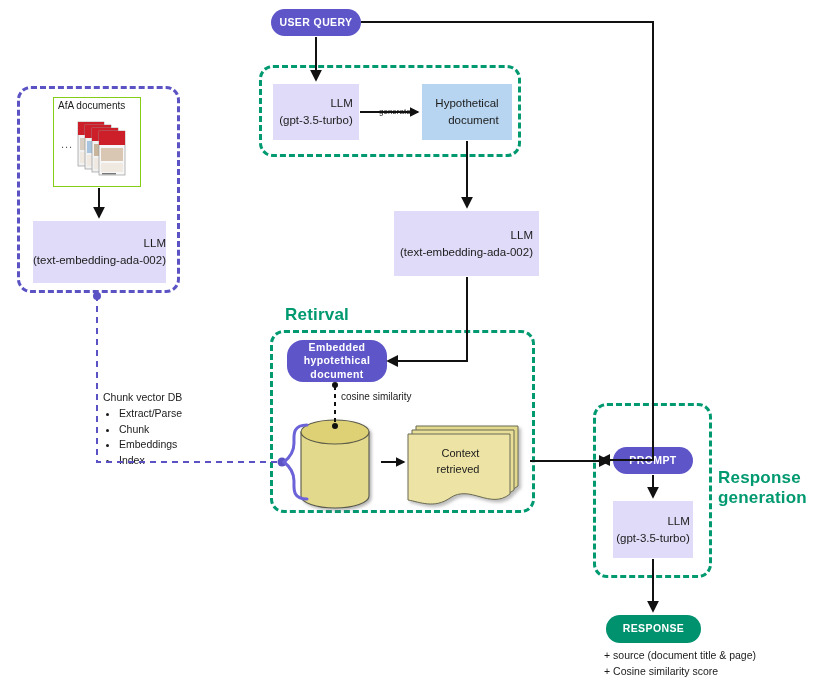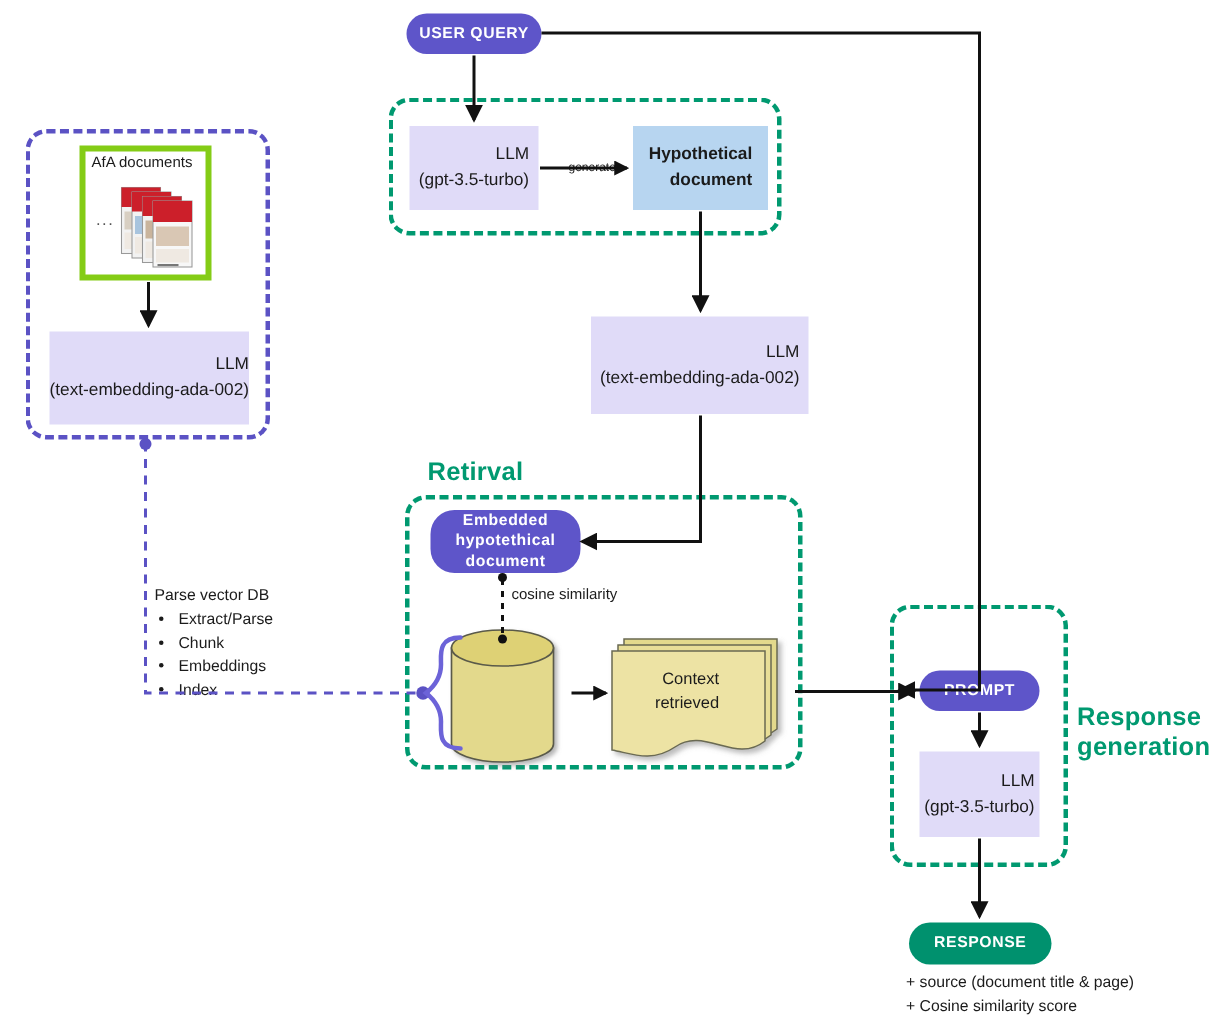--- a/index.html
+++ b/index.html
@@ -74,21 +74,21 @@
   }
   .pill-purple { background: #5E55C9; }
   .pill-green  { background: #00916E; }
   .pill-rounded-rect {
     border-radius: 16px;
   }
 
   
   .doc-frame {
     background: #ffffff;
-    border: 4px solid #84cc16;
+    border: 1px solid #84cc16;
   }
   .doc-frame-title {
     position: absolute;
     left: 4px;
     top: 2px;
     font-size: 10px;
     color: #1b1b1b;
   }
   .doc-ellipsis {
     position: absolute;
@@ -187,21 +187,21 @@
       </g>
     </svg>
   </div>
 
   <div class="abs box box-lavender" style="left:33px; top:221px; width:133px; height:62px;">LLM
 (text-embedding-ada-002)</div>
 
   <div class="abs box box-lavender" style="left:273px; top:84px; width:86px; height:56px;">LLM
 (gpt-3.5-turbo)</div>
 
-  <div class="abs box box-blue" style="left:422px; top:84px; width:90px; height:56px;font-weight:bold;">Hypothetical
+  <div class="abs box box-blue" style="left:422px; top:84px; width:90px; height:56px;">Hypothetical
 document</div>
 
   <span class="edge-label" style="left:378px; top:107px;">generate</span>
 
   <div class="abs box box-lavender" style="left:394px; top:211px; width:145px; height:65px;">LLM
 (text-embedding-ada-002)</div>
 
   <div class="abs pill pill-purple" style="left:271px; top:9px; width:90px; height:27px;">USER QUERY</div>
 
   <div class="abs pill pill-purple pill-rounded-rect" style="left:287px; top:340px; width:100px; height:42px;">Embedded
@@ -241,21 +241,21 @@
 
   <div class="abs box box-lavender" style="left:613px; top:501px; width:80px; height:57px;">LLM
 (gpt-3.5-turbo)</div>
 
   <div class="abs pill pill-green" style="left:606px; top:615px; width:95px; height:28px;">RESPONSE</div>
 
   <div class="abs caption" style="left:604px; top:648px; width:215px;">+ source (document title &amp; page)
 + Cosine similarity score</div>
 
   <div class="abs note" style="left:103px; top:390px; width:130px;">
-    <div>Parse vector DB</div>
+    <div>Chunk vector DB</div>
     <ul>
       <li>Extract/Parse</li>
       <li>Chunk</li>
       <li>Embeddings</li>
       <li>Index</li>
     </ul>
   </div>
 
   <svg class="overlay" viewBox="0 0 821 680">
     <defs>

